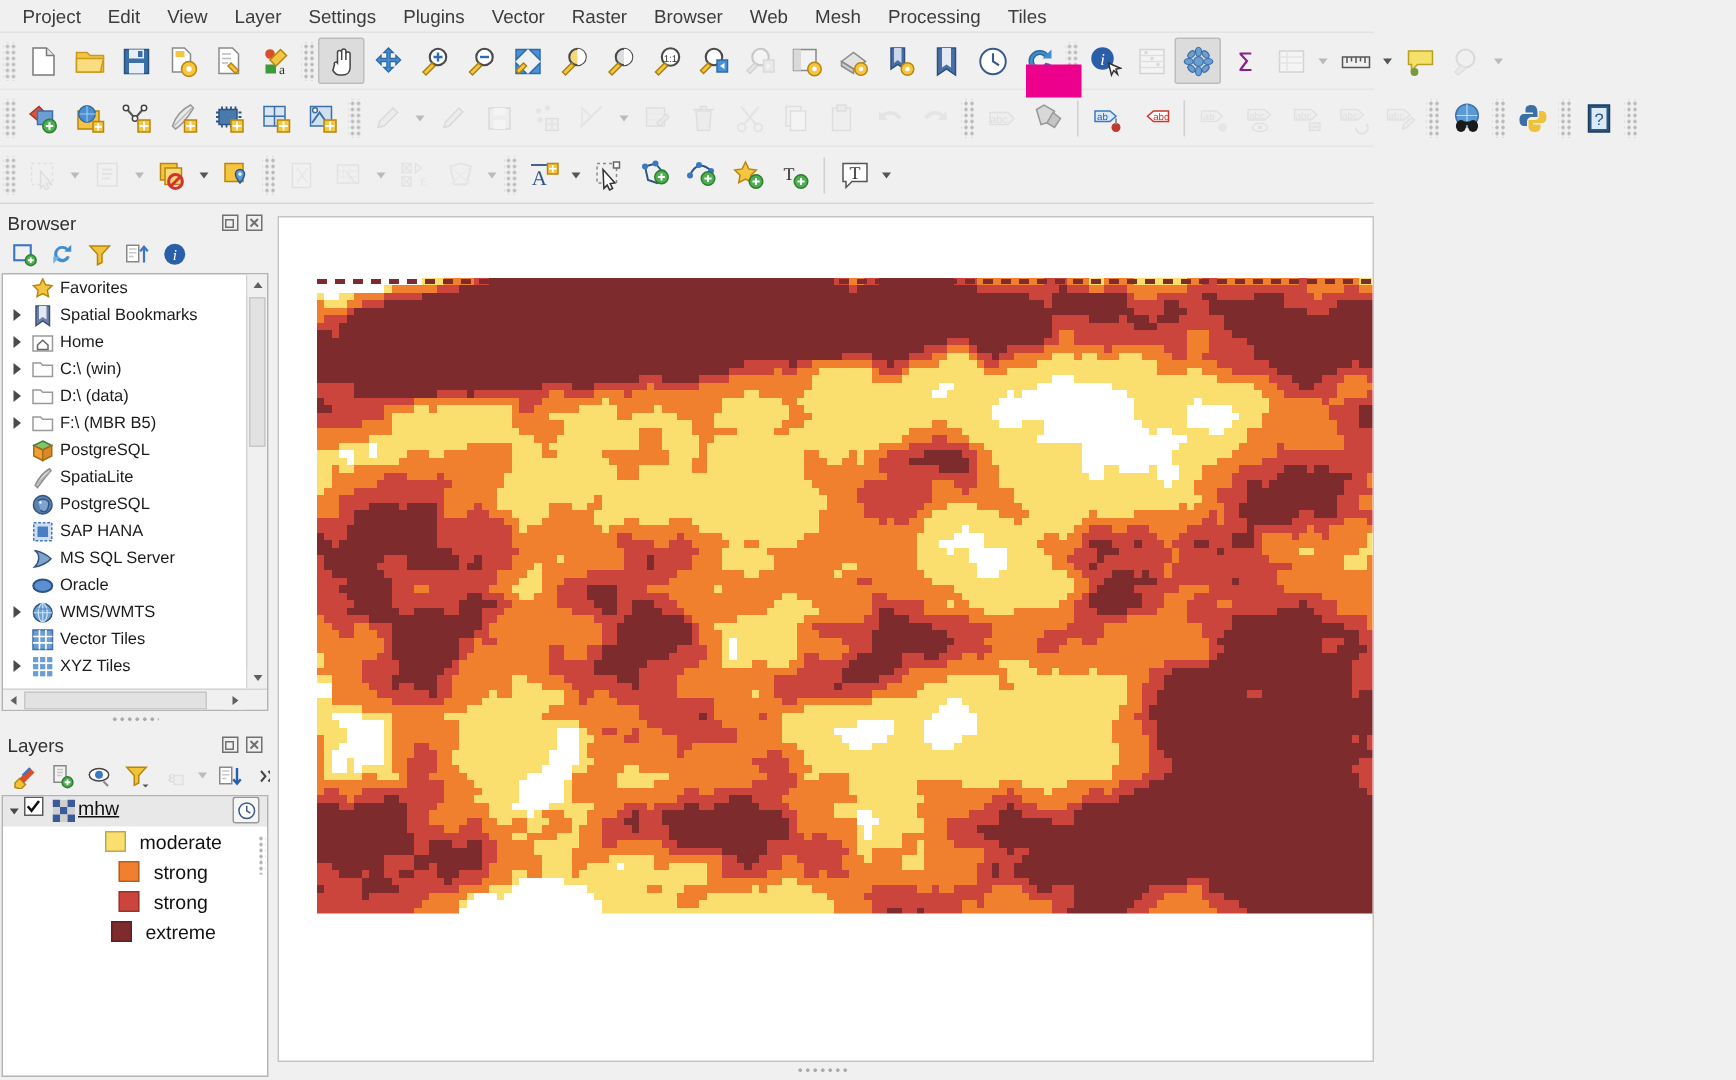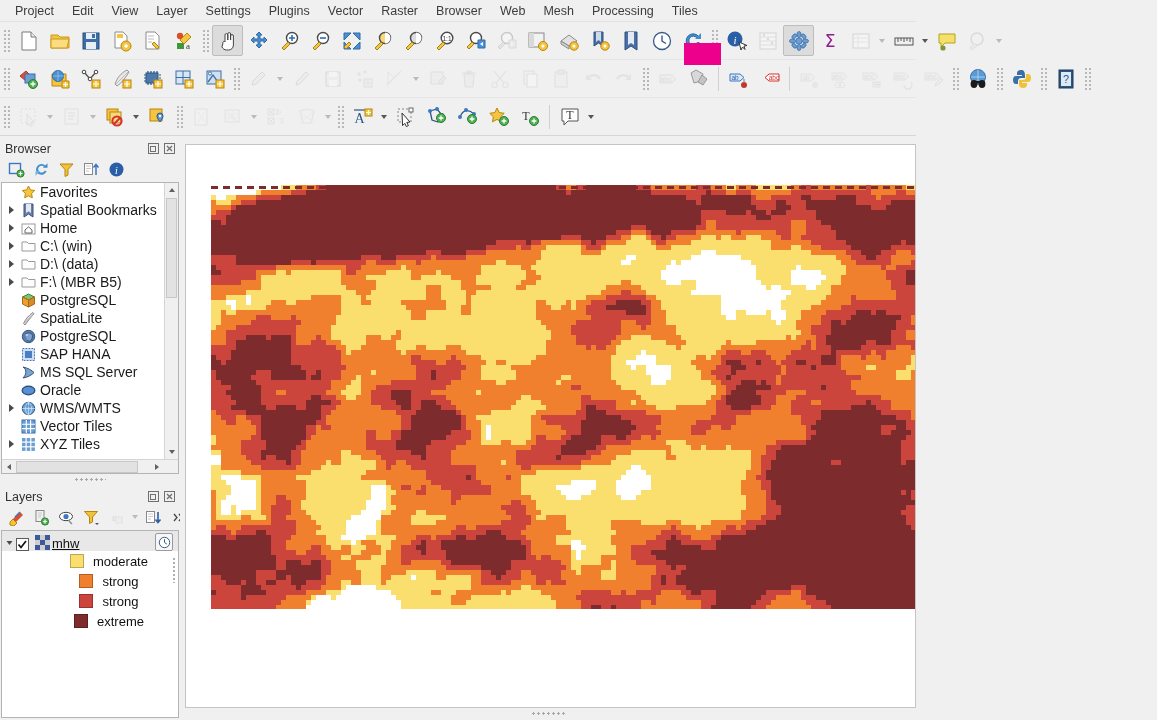--- a/index.html
+++ b/index.html
@@ -89,21 +89,21 @@
   }
   .ptb.dim { opacity: .38; }
 
   .tree-box {
     flex: 1; background: #ffffff; border: 1px solid #b4b4b4;
     margin: 0 1px; position: relative; overflow: hidden;
   }
   .tree-scroll { position: absolute; inset: 0 14px 14px 0; overflow: hidden; }
   .tree-row {
     height: 18px; display: flex; align-items: center;
-    padding-left: 2px; font-size: 14px; white-space: nowrap;
+    padding-left: 2px; font-size: 11px; white-space: nowrap;
   }
   .expander {
     width: 14px; height: 18px; display: flex;
     align-items: center; justify-content: center; flex: 0 0 auto;
   }
   .expander i {
     width: 0; height: 0; border-top: 4px solid transparent;
     border-bottom: 4px solid transparent; border-left: 5px solid #4a4a4a;
     display: block; font-style: normal;
   }
@@ -127,21 +127,21 @@
     height: 10px; display: flex; align-items: center; justify-content: center;
   }
   .dock-split span {
     width: 32px; height: 4px;
     background-image: radial-gradient(circle, #a8a8a8 1px, transparent 1.2px);
     background-size: 5px 5px;
   }
 
   
   #layers-box { flex: 0 0 auto; height: 188px; background: #fff; border: 1px solid #b4b4b4; margin: 0 1px; position: relative; overflow: hidden; }
-  .lay-row { height: 20px; display: flex; align-items: flex-end; font-size: 12.5px; }
+  .lay-row { height: 20px; display: flex; align-items: flex-start; font-size: 12.5px; }
   .lay-row.sel { background: #e8e8e8; }
   .chk {
     width: 13px; height: 13px; border: 1px solid #5a5a5a; background: #fff;
     display: flex; align-items: center; justify-content: center; flex: 0 0 auto;
     margin-right: 3px;
   }
   .chk svg { display: block; }
   .lay-name { text-decoration: underline; color: #111; font-size: 13px; }
   .lay-time {
     margin-left: auto; margin-right: 5px; width: 18px; height: 18px;

